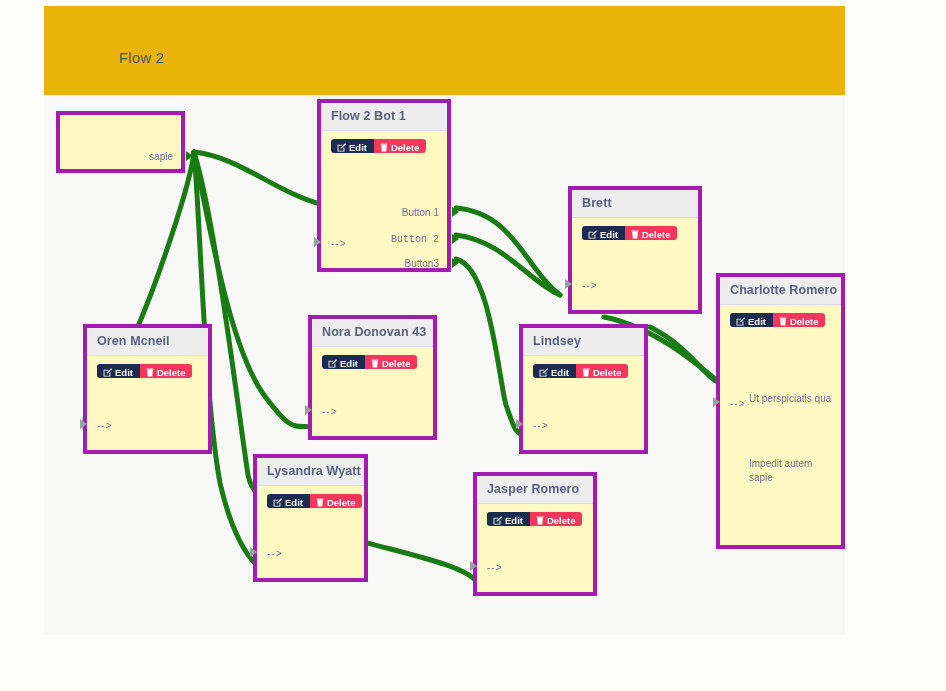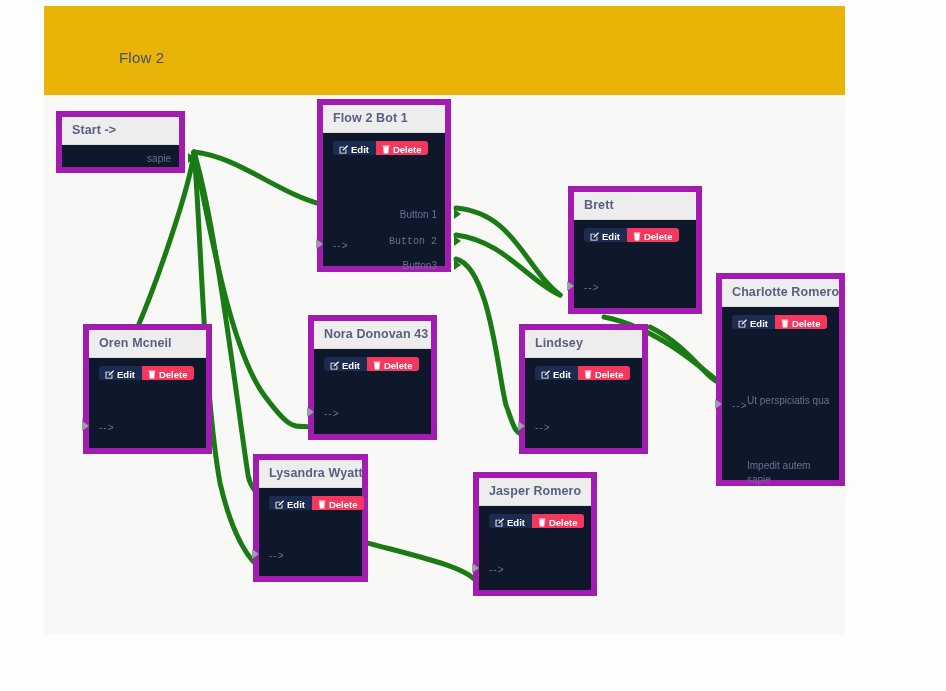--- a/index.html
+++ b/index.html
@@ -27,22 +27,22 @@
   .canvas{
     position:absolute;left:44px;top:95px;width:801px;height:540px;
     background:#f8f8f7;
     overflow:hidden;
   }
   .edge-layer{position:absolute;left:0;top:0;width:801px;height:540px;pointer-events:none;}
 
   
   .node{
     position:absolute;
-    background:#0f172a;
-    border:6px solid #a21caf;
+    background:#fef9c3;
+    border:4px solid #a21caf;
     box-sizing:border-box;
   }
   .node-head{
     background:#ededed;
     border-bottom:1px solid #dcdcdc;
     padding:6px 10px 7px 10px;
     font-size:12.5px;
     font-weight:bold;
     color:#5a6180;
     letter-spacing:.1px;
@@ -108,21 +108,20 @@
         <path d="M150,57 C164,120 184,250 220,300 C248,338 250,330 268,332" fill="none" stroke="#1a7a14" stroke-width="5" stroke-linecap="round"></path>
         <path d="M150,57 C172,130 192,300 204,380 C214,444 408,454 433,487" fill="none" stroke="#1a7a14" stroke-width="5" stroke-linecap="round"></path>
         <path d="M412,113 C470,118 480,172 516,200" fill="none" stroke="#1a7a14" stroke-width="5" stroke-linecap="round"></path>
         <path d="M412,140 C460,146 484,186 516,200" fill="none" stroke="#1a7a14" stroke-width="5" stroke-linecap="round"></path>
         <path d="M412,164 C446,172 454,280 462,310 C470,332 470,336 479,340" fill="none" stroke="#1a7a14" stroke-width="5" stroke-linecap="round"></path>
         <path d="M560,222 C610,232 652,268 676,288" fill="none" stroke="#1a7a14" stroke-width="5" stroke-linecap="round"></path>
         <path d="M606,232 C646,252 660,282 676,288" fill="none" stroke="#1a7a14" stroke-width="5" stroke-linecap="round"></path>
       </svg>
     <div id="nodes">
         <div class="node" style="left: 12px; top: 16px; width: 129px; height: 62px;">
-          <div class="node-head">Start -&gt;</div>
           <div class="node-body"></div>
           <div class="port-out" style="top: 36px;">sapie</div>
           <div class="anchor-out" style="left: 126px; top: 36px;"></div>
         </div>
         <div class="node" style="left: 273px; top: 4px; width: 134px; height: 173px;">
           <div class="node-head">Flow 2 Bot 1</div>
           <div class="node-body">
             <div class="btn-row">
               <button class="btn btn-edit">
                 <svg width="9" height="9" viewBox="0 0 16 16">
@@ -165,21 +164,21 @@
                   <path fill="#ffffff" d="M2 3h10l-1 12H3z"></path>
                   <rect fill="#ffffff" x="1" y="1" width="12" height="1.8"></rect>
                 </svg>
                 <span>Delete</span>
               </button>
             </div>
           </div>
           <div class="port-in" style="left: 10px; top: 90px;">--&gt;</div>
           <div class="anchor-in" style="left: -7px; top: 89px;"></div>
         </div>
-        <div class="node" style="left: 672px; top: 178px; width: 129px; height: 213px;">
+        <div class="node" style="left: 672px; top: 178px; width: 129px; height: 276px;">
           <div class="node-head">Charlotte Romero</div>
           <div class="node-body">
             <div class="btn-row">
               <button class="btn btn-edit">
                 <svg width="9" height="9" viewBox="0 0 16 16">
                   <path fill="#ffffff" d="M1 3h8v1.6H2.6v9H11.6V8h1.6v7.2H1z"></path>
                   <path fill="#ffffff" d="M14.6.6 16 2 8.6 9.4 6.4 9.8l.4-2.2z"></path>
                 </svg>
                 <span>Edit</span>
               </button>

